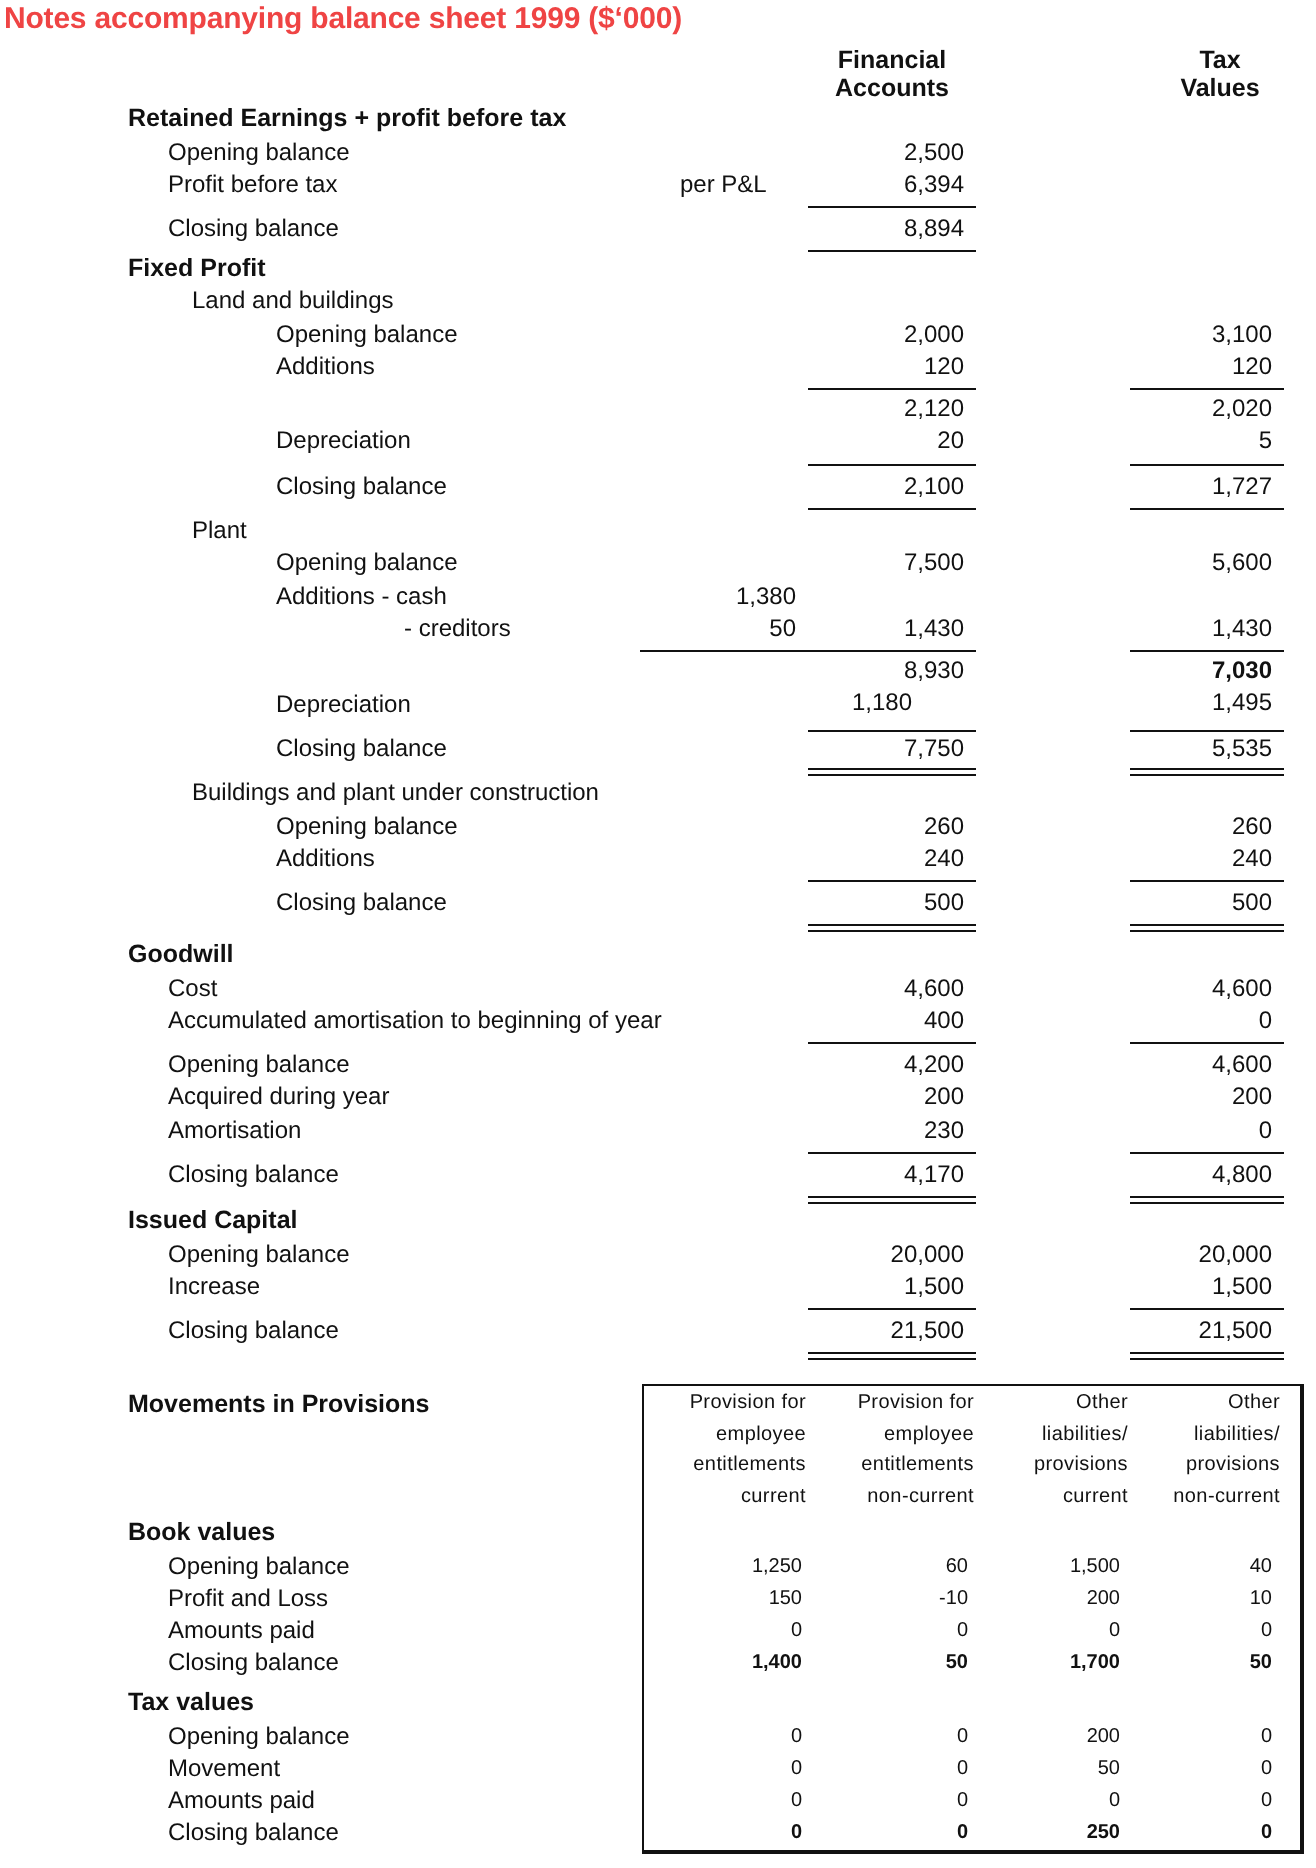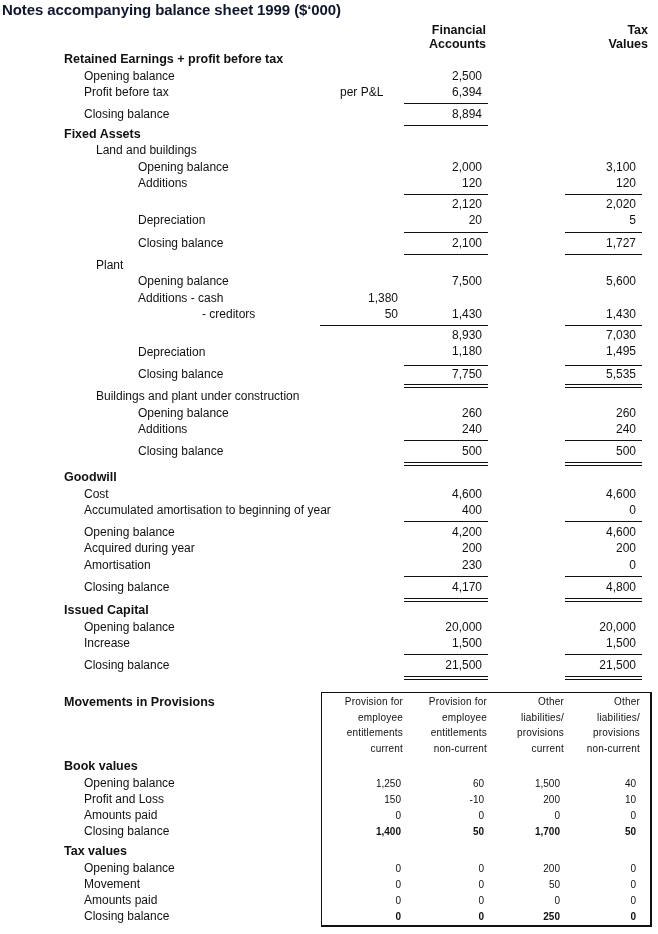--- a/index.html
+++ b/index.html
@@ -2,24 +2,24 @@
 <html><head>
 <meta charset="utf-8">
 <style>
   html, body { margin: 0; padding: 0; background: #ffffff; }
   body {
     width: 658px; height: 934px; position: relative; overflow: hidden;
     font-family: "Liberation Sans", sans-serif; color: #111;
   }
   .abs { position: absolute; white-space: nowrap; }
   .title {
-    left: 2px; top: 1px; font-size: 15px; font-weight: bold; color: #0f172a;
+    left: 2px; top: 1px; font-size: 15px; font-weight: bold; color: #ef4444;
     letter-spacing: -0.1px;
   }
-  .colhead { font-size: 12.5px; font-weight: bold; text-align: right; line-height: 14px; }
+  .colhead { font-size: 12.5px; font-weight: bold; text-align: center; line-height: 14px; }
   .sec { font-size: 12.5px; font-weight: bold; }
   .lbl { font-size: 12px; }
   .num { font-size: 12px; text-align: right; }
   .rule { position: absolute; height: 0; border-top: 1px solid #111; }
   .drule { position: absolute; height: 2px; border-top: 1px solid #111; border-bottom: 1px solid #111; }
   .box {
     position: absolute; left: 321px; top: 692px; width: 331px; height: 235px;
     border: 1px solid #111; border-right-width: 2px; border-bottom-width: 2px; box-sizing: border-box;
   }
   .ph { font-size: 10px; text-align: right; line-height: 15.5px; width: 80px; letter-spacing: 0.2px; }
@@ -44,21 +44,21 @@
 <div class="abs lbl" style="left:84px; top:69px;">Opening balance</div>
 <div class="abs num" style="left:400px; top:69px; width:82px;">2,500</div>
 <div class="abs lbl" style="left:84px; top:85px;">Profit before tax</div>
 <div class="abs lbl" style="left:340px; top:85px;">per P&amp;L</div>
 <div class="abs num" style="left:400px; top:85px; width:82px;">6,394</div>
 <div class="rule" style="left:404px; top:103px; width:84px;"></div>
 <div class="abs lbl" style="left:84px; top:107px;">Closing balance</div>
 <div class="abs num" style="left:400px; top:107px; width:82px;">8,894</div>
 <div class="rule" style="left:404px; top:125px; width:84px;"></div>
 
-<div class="abs sec" style="left:64px; top:127px;">Fixed Assets</div>
+<div class="abs sec" style="left:64px; top:127px;">Fixed Profit</div>
 <div class="abs lbl" style="left:96px; top:143px;">Land and buildings</div>
 <div class="abs lbl" style="left:138px; top:160px;">Opening balance</div>
 <div class="abs num" style="left:400px; top:160px; width:82px;">2,000</div>
 <div class="abs num" style="left:560px; top:160px; width:76px;">3,100</div>
 <div class="abs lbl" style="left:138px; top:176px;">Additions</div>
 <div class="abs num" style="left:400px; top:176px; width:82px;">120</div>
 <div class="abs num" style="left:560px; top:176px; width:76px;">120</div>
 <div class="rule" style="left:404px; top:194px; width:84px;"></div>
 <div class="rule" style="left:565px; top:194px; width:77px;"></div>
 <div class="abs num" style="left:400px; top:197px; width:82px;">2,120</div>
@@ -80,23 +80,23 @@
 <div class="abs num" style="left:560px; top:274px; width:76px;">5,600</div>
 <div class="abs lbl" style="left:138px; top:291px;">Additions - cash</div>
 <div class="abs num" style="left:330px; top:291px; width:68px;">1,380</div>
 <div class="abs lbl" style="left:202px; top:307px;">- creditors</div>
 <div class="abs num" style="left:330px; top:307px; width:68px;">50</div>
 <div class="abs num" style="left:400px; top:307px; width:82px;">1,430</div>
 <div class="abs num" style="left:560px; top:307px; width:76px;">1,430</div>
 <div class="rule" style="left:320px; top:325px; width:168px;"></div>
 <div class="rule" style="left:565px; top:325px; width:77px;"></div>
 <div class="abs num" style="left:400px; top:328px; width:82px;">8,930</div>
-<div class="abs num" style="left:560px; top:328px; width:76px;">7,030</div>
+<div class="abs num" style="left:560px; top:328px; width:76px;font-weight:bold;">7,030</div>
 <div class="abs lbl" style="left:138px; top:345px;">Depreciation</div>
-<div class="abs num" style="left:400px; top:344px; width:82px;">1,180</div>
+<div class="abs num" style="left:400px; top:344px; width:82px;text-align:center;">1,180</div>
 <div class="abs num" style="left:560px; top:344px; width:76px;">1,495</div>
 <div class="rule" style="left:404px; top:365px; width:84px;"></div>
 <div class="rule" style="left:565px; top:365px; width:77px;"></div>
 <div class="abs lbl" style="left:138px; top:367px;">Closing balance</div>
 <div class="abs num" style="left:400px; top:367px; width:82px;">7,750</div>
 <div class="abs num" style="left:560px; top:367px; width:76px;">5,535</div>
 <div class="drule" style="left:404px; top:384px; width:84px;"></div>
 <div class="drule" style="left:565px; top:384px; width:77px;"></div>
 
 <div class="abs lbl" style="left:96px; top:389px;">Buildings and plant under construction</div>

